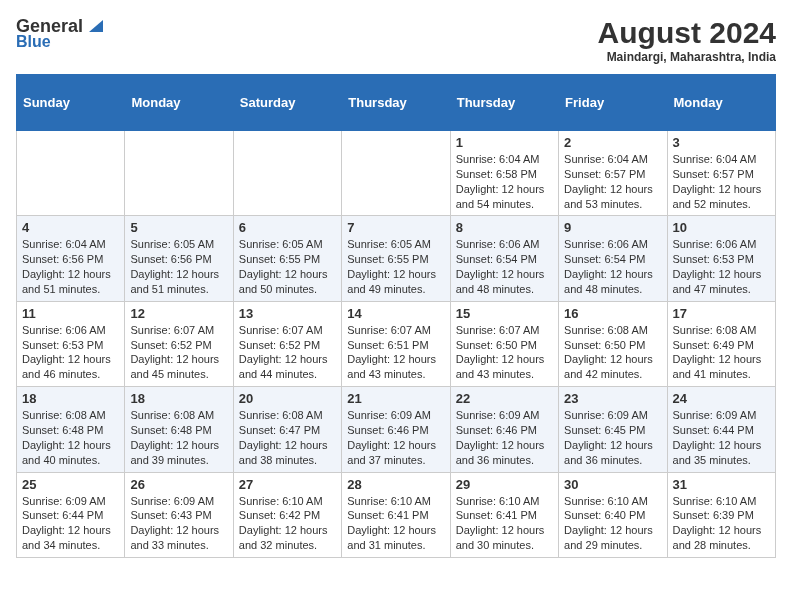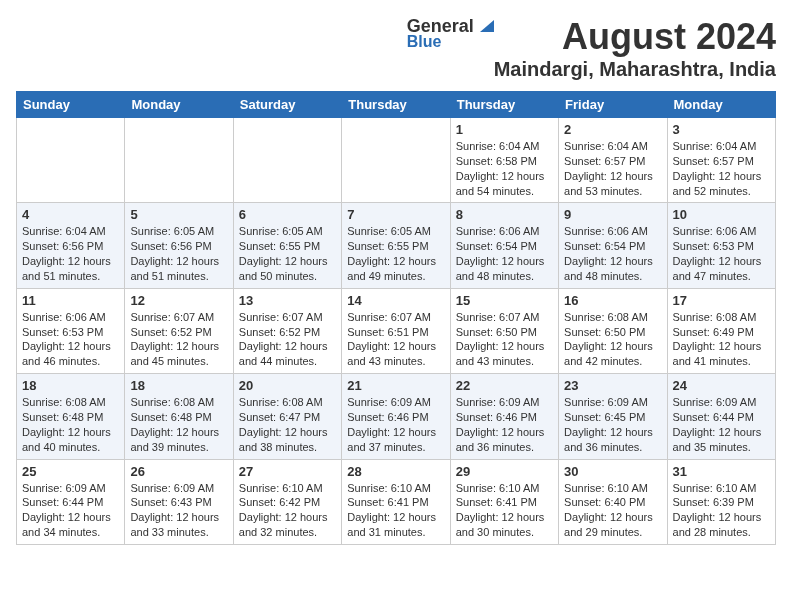--- a/index.html
+++ b/index.html
@@ -5,57 +5,56 @@
     * { box-sizing: border-box; margin: 0; padding: 0; }
     body {
       font-family: Arial, sans-serif;
       background: #fff;
       width: 792px;
       min-height: 612px;
       padding: 16px;
     }
     .header-area {
       display: flex;
-      justify-content: flex-end;
+      justify-content: space-between;
       align-items: flex-start;
       margin-bottom: 10px;
-      margin-left: 32px;
     }
     .logo {
       display: flex;
       flex-direction: column;
       align-items: flex-start;
     }
     .logo-row {
       display: flex;
       align-items: center;
     }
     .title-area {
       text-align: right;
     }
     .month-year {
-      font-size: 36px;
+      font-size: 30px;
       font-weight: bold;
       color: #333;
     }
     .location {
-      font-size: 20px;
+      font-size: 12px;
       color: #333;
       font-weight: bold;
     }
     .calendar {
       width: 100%;
       border-collapse: collapse;
       font-size: 11px;
     }
     .calendar th {
       background-color: #2a6db5;
       color: #fff;
       text-align: left;
-      padding: 5px 6px;
+      padding: 20px 6px;
       font-size: 13px;
       font-weight: bold;
       border: 1px solid #2a6db5;
     }
     .calendar td {
       border: 1px solid #ccc;
       vertical-align: top;
       padding: 4px 5px;
       width: calc(100% / 7);
       height: 82px;

